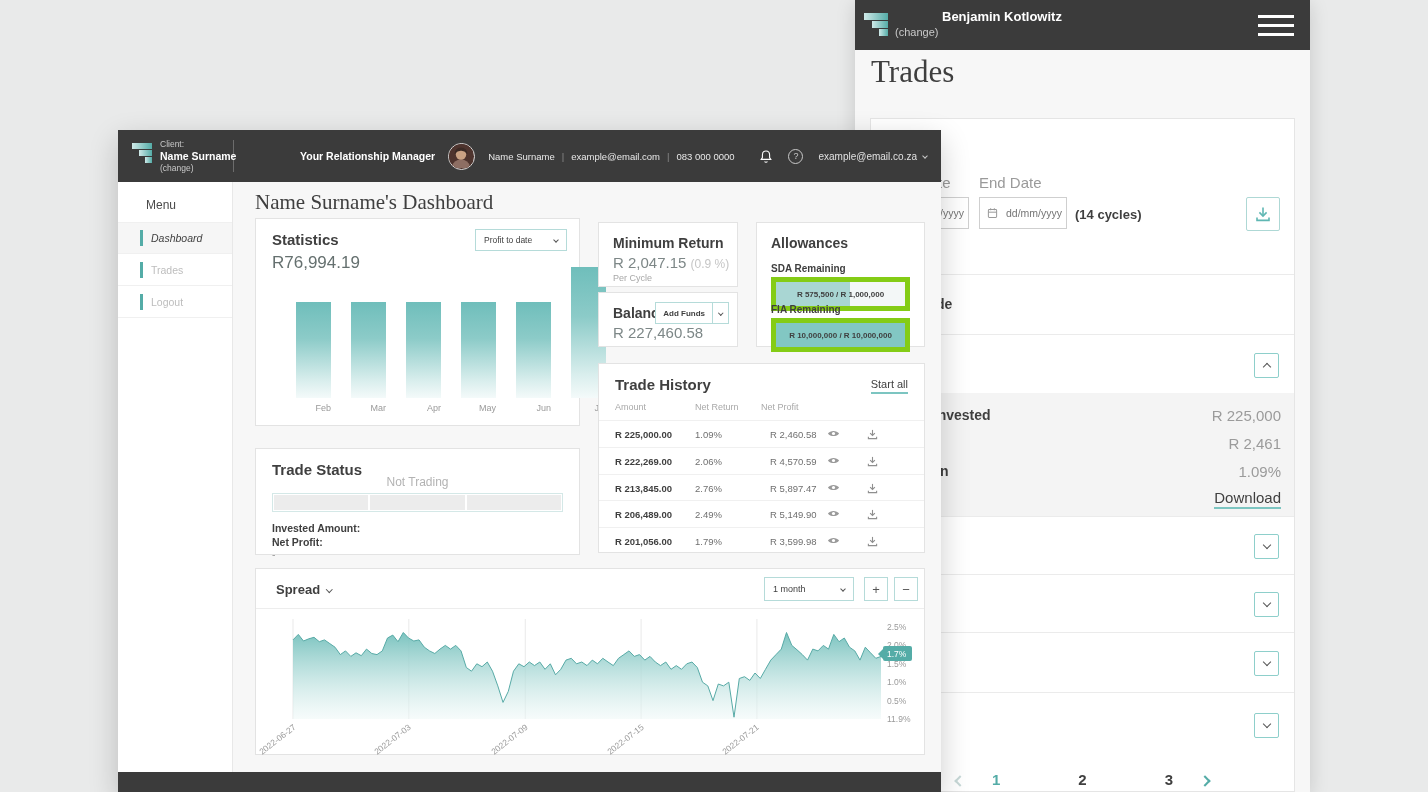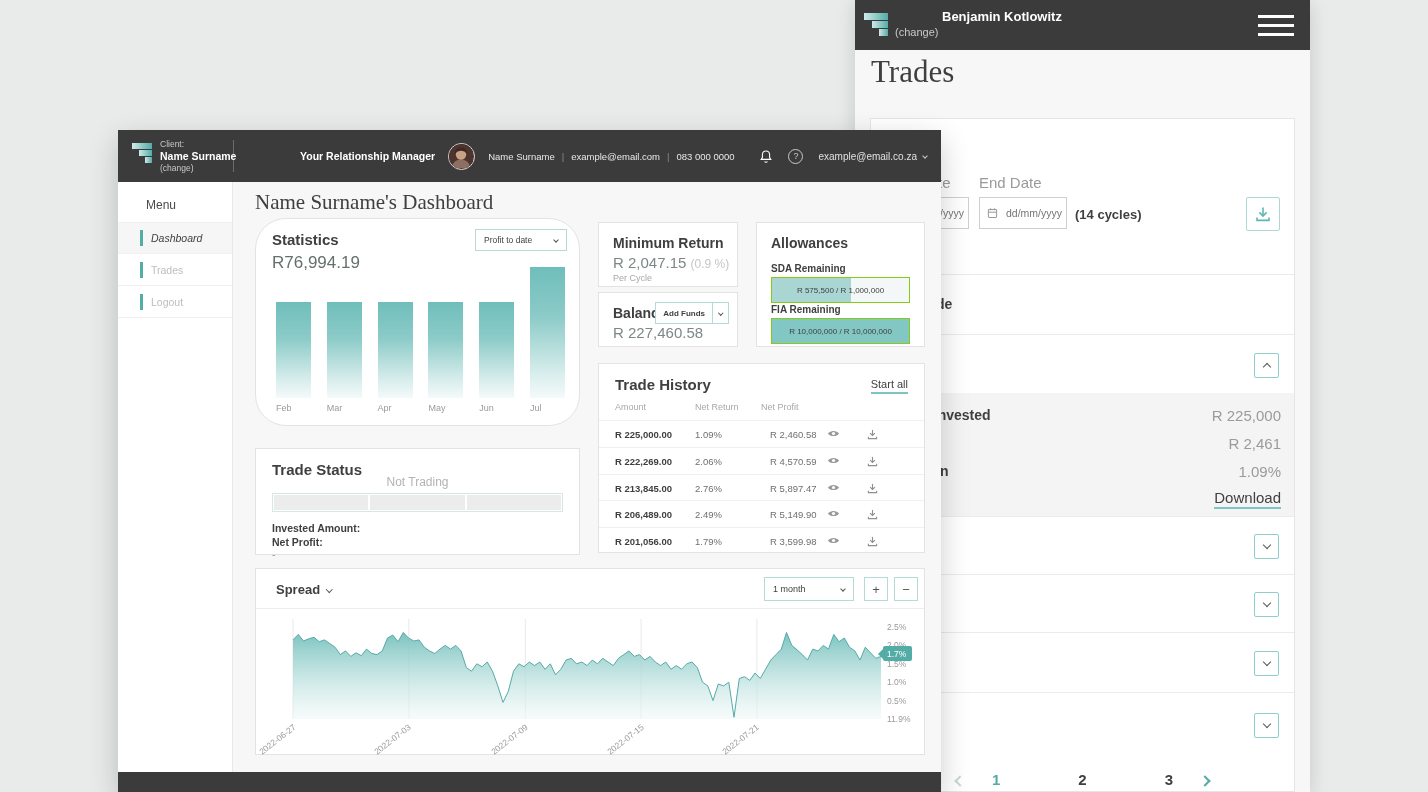--- a/index.html
+++ b/index.html
@@ -76,24 +76,24 @@
 
   .content { position:absolute; left:115px; top:52px; right:0; bottom:20px; background:#f7f7f7; }
   .page-title { position:absolute; left:22px; top:8px; font-family:"Liberation Serif", serif; font-weight:400; font-size:21px; color:#3f3f3f; }
   .db-footer { position:absolute; left:0; right:0; bottom:0; height:20px; background:#3b3b3b; }
 
   .card-title { position:absolute; left:16px; top:12px; font-size:15px; font-weight:bold; color:#3f3f3f; }
   .select-box { position:absolute; border:1px solid #b5dbd9; background:#fff; display:flex; align-items:center; justify-content:space-between; padding:0 8px; cursor:pointer; color:#3f3f3f; }
   .select-box .cv { width:4px; height:4px; }
 
   
-  .stats-card { left:22px; top:36px; width:325px; height:208px;border-radius:31px; }
+  .stats-card { left:22px; top:36px; width:325px; height:208px; }
   .stats-total { position:absolute; left:16px; top:34px; font-size:17px; color:#65706f; }
   .bars { position:absolute; left:20px; right:14px; top:40px; bottom:8px; display:flex; justify-content:space-between; align-items:flex-end; }
-  .bar-col { display:flex; flex-direction:column; align-items:flex-start; justify-content:flex-end; height:100%; }
+  .bar-col { display:flex; flex-direction:column; align-items:flex-end; justify-content:flex-end; height:100%;margin-left:20px; }
   .bar { width:35px; background:linear-gradient(180deg,#6fbebb 0%,#8ccbc8 38%,#d9eeed 82%,#f4fafa 100%); }
   .bar-label { height:14px; margin-top:5px; font-size:9px; color:#9a9a9a; }
 
   
   .status-card { left:22px; top:266px; width:325px; height:107px; }
   .status-text { position:absolute; left:0; right:0; top:26px; text-align:center; font-size:12px; color:#b3b3b3; }
   .seg-bar { position:absolute; left:16px; right:16px; top:44px; height:19px; border:1px solid #d4e8e7; background:#fff; display:flex; gap:2px; padding:1px; }
   .seg { flex:1; background:#ececec; }
   .status-line { position:absolute; left:16px; right:16px; display:flex; justify-content:space-between; font-size:10.5px;flex-direction:column; }
   .status-line .sl-label { font-weight:bold; color:#3f3f3f; }
@@ -108,21 +108,21 @@
   .info-icon { display:inline-flex; width:11px; height:11px; border-radius:50%; background:#c9c9c9; color:#fff; font-size:8px; align-items:center; justify-content:center; margin-left:4px; vertical-align:1px; font-style:normal; }
   .addfunds { position:absolute; right:8px; top:9px; height:22px; border:1px solid #b5dbd9; background:#fff; display:flex; align-items:center; cursor:pointer; }
   .addfunds .af-label { font-size:8px; font-weight:bold; color:#3f3f3f; padding:0 7px; }
   .addfunds .af-split { width:16px; align-self:stretch; border-left:1px solid #b5dbd9; display:flex; align-items:center; justify-content:center; }
   .addfunds .cv { width:3.5px; height:3.5px; }
   .balance-value { position:absolute; left:14px; top:31px; font-size:15px; color:#7d8787; }
 
   
   .allow-card { left:523px; top:40px; width:169px; height:125px; }
   .allow-label { position:absolute; left:14px; font-size:10px; font-weight:bold; color:#3f3f3f; }
-  .allow-bar { position:absolute; left:14px; right:14px; height:26px; border:1px solid #84cc16; background:#f3f7f7; overflow:hidden; }
+  .allow-bar { position:absolute; left:14px; right:14px; height:34px; border:5px solid #84cc16; background:#f3f7f7; overflow:hidden;font-weight:bold; }
   .allow-fill { position:absolute; left:0; top:0; bottom:0; }
   .allow-text { position:absolute; left:0; right:0; top:0; bottom:0; display:flex; align-items:center; justify-content:center; font-size:8px; color:#3f3f3f; }
 
   
   .history-card { left:365px; top:181px; width:327px; height:190px; }
   .view-all { position:absolute; right:16px; top:14px; font-size:11px; color:#3f3f3f; border-bottom:2px solid #7cc5c1; padding-bottom:2px; cursor:pointer; }
   .th-cols { position:absolute; left:0; right:0; top:38px; height:18px; font-size:9px; color:#a9a9a9; }
   .th-col0 { position:absolute; left:16px; } .th-col1 { position:absolute; left:96px; } .th-col2 { position:absolute; left:162px; }
   .th-rows { position:absolute; left:0; right:0; top:56px; bottom:0; }
   .th-row { position:relative; height:26.8px; border-top:1px solid #f0f0f0; font-size:9.5px; }

